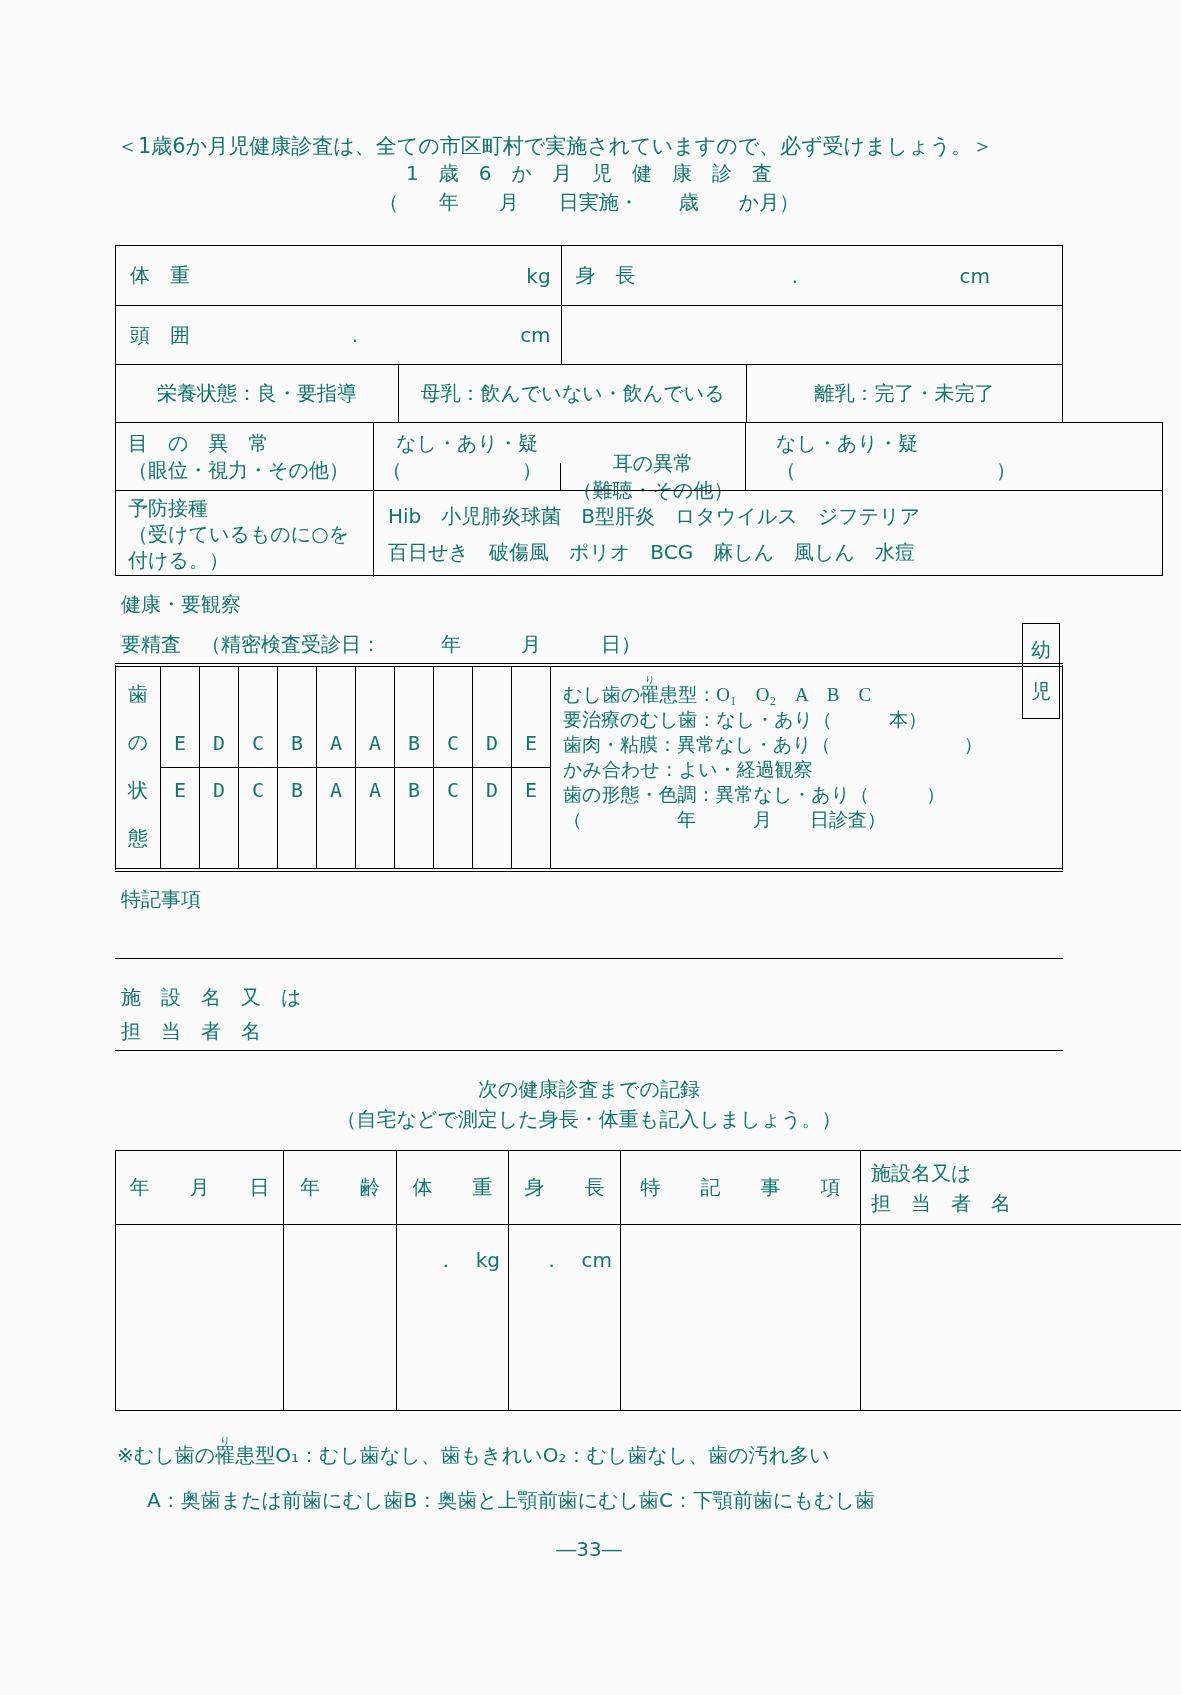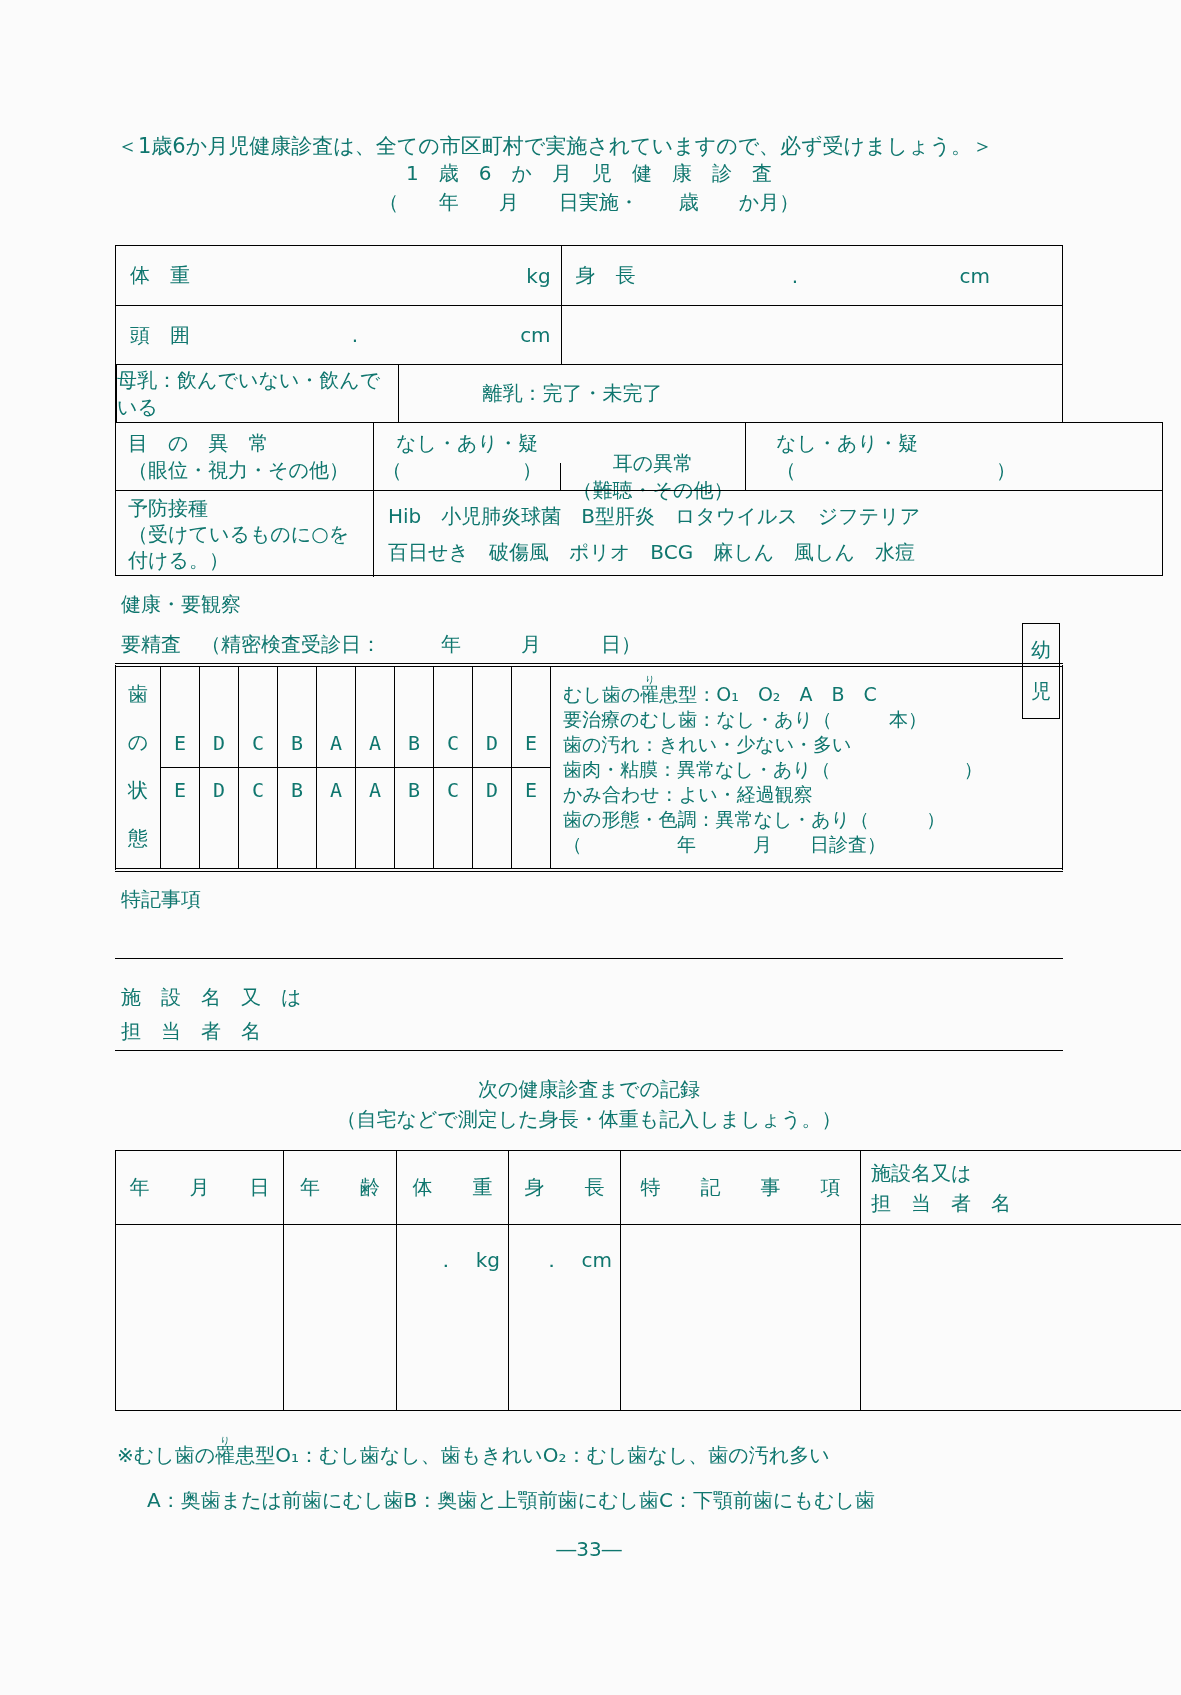--- a/index.html
+++ b/index.html
@@ -33,21 +33,21 @@
     border-top:4px double #000;border-bottom:4px double #000;
     border-left:1px solid #000;border-right:1px solid #000;
     display:flex;
   }
   .th-head{width:45px;border-right:1px solid #000;display:flex;flex-direction:column;
     justify-content:space-between;align-items:center;padding:14px 0 16px;}
   .th-col{width:39px;border-right:1px solid #000;display:flex;flex-direction:column;
     font-family:"DejaVu Sans Mono","Liberation Mono",monospace;}
   .th-up{height:101px;border-bottom:1px solid #000;display:flex;align-items:flex-end;justify-content:center;padding-bottom:12px;}
   .th-low{flex:1;display:flex;align-items:flex-start;justify-content:center;padding-top:10px;}
-  .th-info{flex:1;padding:8px 0 0 12px;font-size:19px;line-height:25px;white-space:nowrap;}
+  .th-info{flex:1;padding:8px 0 0 12px;font-size:19px;line-height:25px;white-space:nowrap;font-family:Liberation Serif, serif;}
   ruby rt{font-size:10px;}
   
   .side-tab{
     position:absolute;left:1022px;top:623px;width:38px;height:96px;
     border:1px solid #000;display:flex;flex-direction:column;
     justify-content:space-evenly;align-items:center;font-size:20px;
   }
   
   .rec-tbl{
     position:absolute;left:115px;top:1150px;width:1124px;height:261px;
@@ -82,20 +82,23 @@
     </div>
     <div class="cell bt">
       <span>頭　囲</span>
       <span class="dot" style="left:53%;">.</span>
       <span class="unit" style="right:10px;">cm</span>
     </div>
     <div class="cell bt bl"></div>
   </div>
 
   <div class="tbl" style="left:115px;top:364px;width:948px;height:59px;grid-template-columns:282px 348px 1fr;">
+    <div class="cell" style="justify-content:center;padding:0;">
+      <span>栄養状態：良・要指導</span>
+    </div>
     <div class="cell bl" style="justify-content:center;padding:0;">
       <span>母乳：飲んでいない・飲んでいる</span>
     </div>
     <div class="cell bl" style="justify-content:center;padding:0;">
       <span>離乳：完了・未完了</span>
     </div>
   </div>
 
   <div class="tbl" style="left:115px;top:422px;width:1048px;height:154px;grid-template-columns:257px 187px 185px 1fr;grid-template-rows:67px 1fr;">
     <div class="stack">
@@ -218,21 +221,20 @@
         </div>
       <div class="th-low">
           <span>E</span>
         </div>
     </div>
     <div class="th-info">
       <div>
         <span>むし歯の</span><ruby><span>罹</span><rt>り</rt></ruby><span>患型：O₁　O₂　A　B　C</span>
       </div>
       <div>要治療のむし歯：なし・あり（　　　本）</div>
-      <div>歯の汚れ：きれい・少ない・多い</div>
       <div>歯肉・粘膜：異常なし・あり（　　　　　　　）</div>
       <div>かみ合わせ：よい・経過観察</div>
       <div>歯の形態・色調：異常なし・あり（　　　）</div>
       <div>（　　　　　年　　　月　　日診査）</div>
     </div>
   </div>
 
   <div class="abs" style="left:121px;top:886px;">特記事項</div>
   <div class="line" style="left:115px;top:958px;width:948px;"></div>
 

